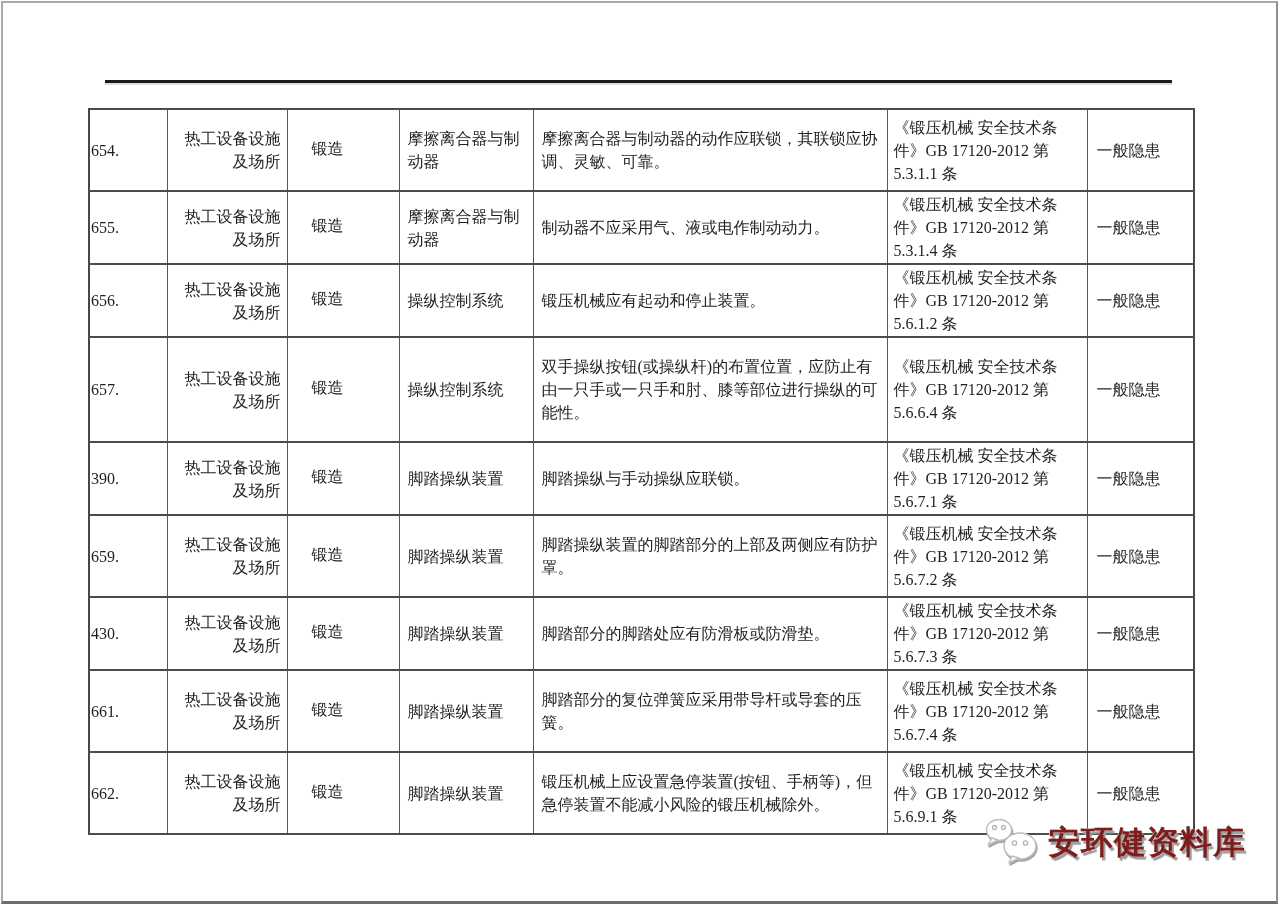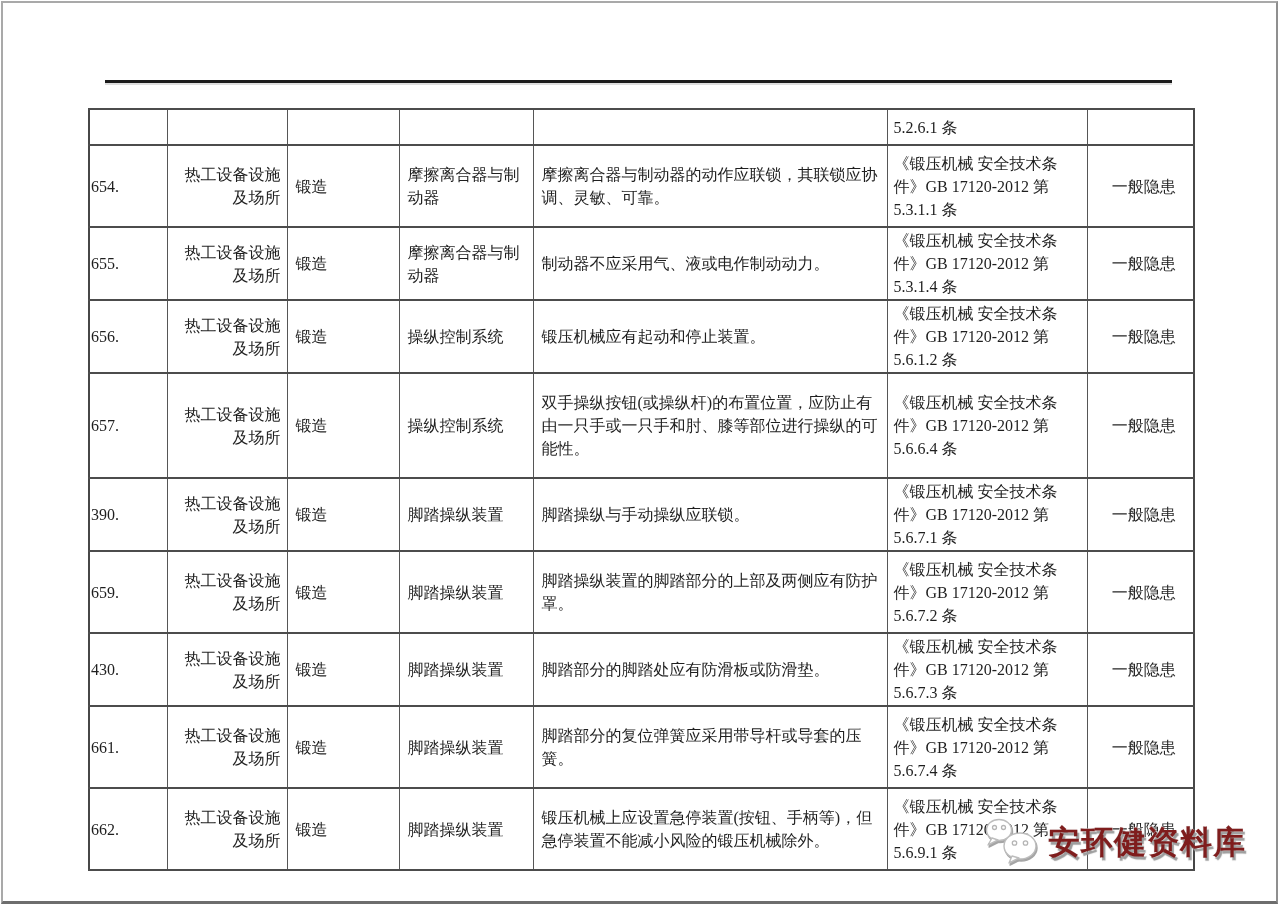--- a/index.html
+++ b/index.html
@@ -12,25 +12,25 @@
          box-shadow:0 2px 0 rgba(120,120,120,.25);}
   table.doc{position:absolute;left:88px;top:108px;width:1105px;border-collapse:collapse;table-layout:fixed;}
   table.doc{border:2px solid #474747;}
   table.doc td{border:1px solid #565656;border-top:2px solid #4c4c4c;border-bottom:2px solid #4c4c4c;
          font-size:16px;line-height:23px;vertical-align:middle;overflow:hidden;
          word-break:normal;overflow-wrap:break-word;}
   tr.carry{height:25px;}
   tr.row{height:72px;}
   td.c-num{text-align:left;}
   td.c-area{padding:1px 6px 1px 7px;text-align:right;}
-  td.c-proc{padding:1px 4px 1px 8px;}
+  td.c-proc{padding:1px 4px 1px 24px;font-family:Liberation Mono, monospace;}
   td.c-item{padding:1px 5px 1px 8px;}
   td.c-desc{padding:17px 8px;}
   td.c-basis{padding:1px 4px 1px 6px;}
-  td.c-level{padding:1px 2px 1px 9px;text-align:center;}
+  td.c-level{padding:1px 2px 1px 9px;}
   .watermark{position:absolute;left:984px;top:818px;display:flex;align-items:center;gap:8px;}
   .wm-text{font-family:"Liberation Sans","DejaVu Sans",sans-serif;font-weight:700;font-size:32px;
          color:#7f1d1d;letter-spacing:1px;white-space:nowrap;
          text-shadow:2px 2.5px 1px #9c9c9c, -0.5px -0.5px 0 #ececec, 0 0 1px #d9d9d9;}
   .wm-icon{filter:drop-shadow(1.5px 2px 0.5px #a5a5a5);}
 </style>
 </head>
 <body>
 
 <div class="canvas">
@@ -40,29 +40,20 @@
     <colgroup>
       <col style="width:78px">
         <col style="width:120px">
         <col style="width:112px">
       <col style="width:134px">
         <col style="width:354px">
         <col style="width:200px">
         <col style="width:107px">
     </colgroup>
     <tbody>
-        <tr class="carry">
-      <td class="c-num"></td>
-      <td class="c-area"></td>
-      <td class="c-proc"></td>
-      <td class="c-item"></td>
-      <td class="c-desc"></td>
-      <td class="c-basis">5.2.6.1 条</td>
-      <td class="c-level"></td>
-    </tr>
     <tr class="row">
       <td class="c-num">654.</td>
       <td class="c-area">热工设备设施及场所</td>
       <td class="c-proc">锻造</td>
       <td class="c-item">摩擦离合器与制动器</td>
       <td class="c-desc">摩擦离合器与制动器的动作应联锁，其联锁应协调、灵敏、可靠。</td>
       <td class="c-basis">《锻压机械 安全技术条件》GB 17120-2012 第 5.3.1.1 条</td>
       <td class="c-level">一般隐患</td>
     </tr>
     <tr class="row">

